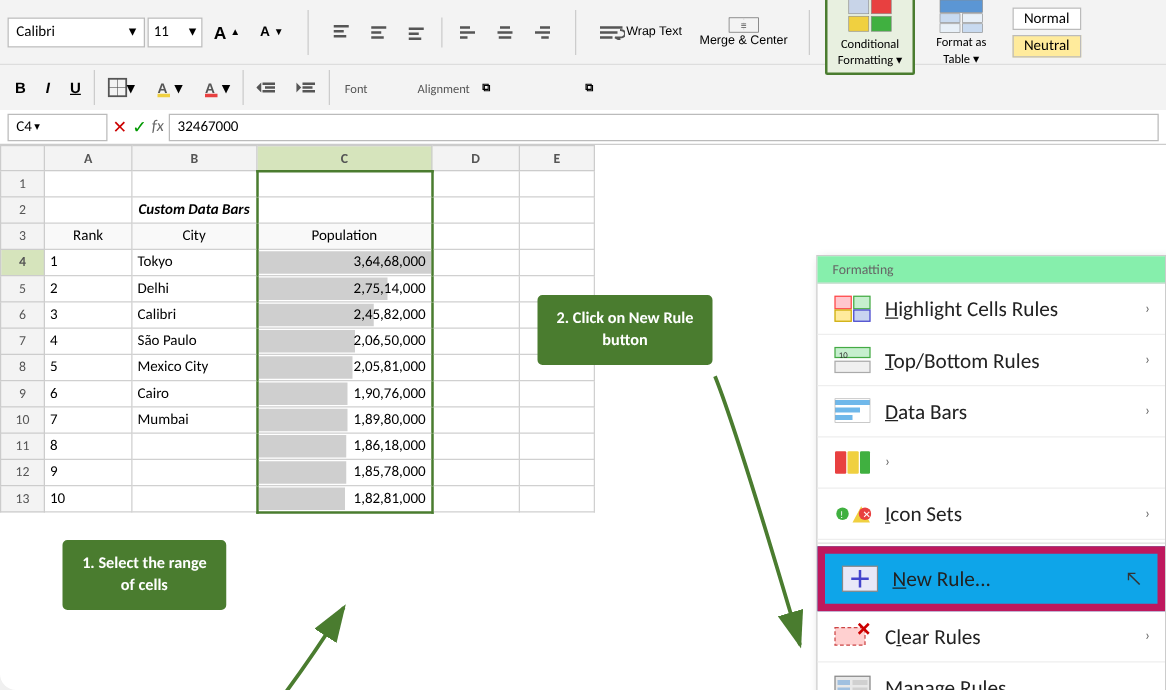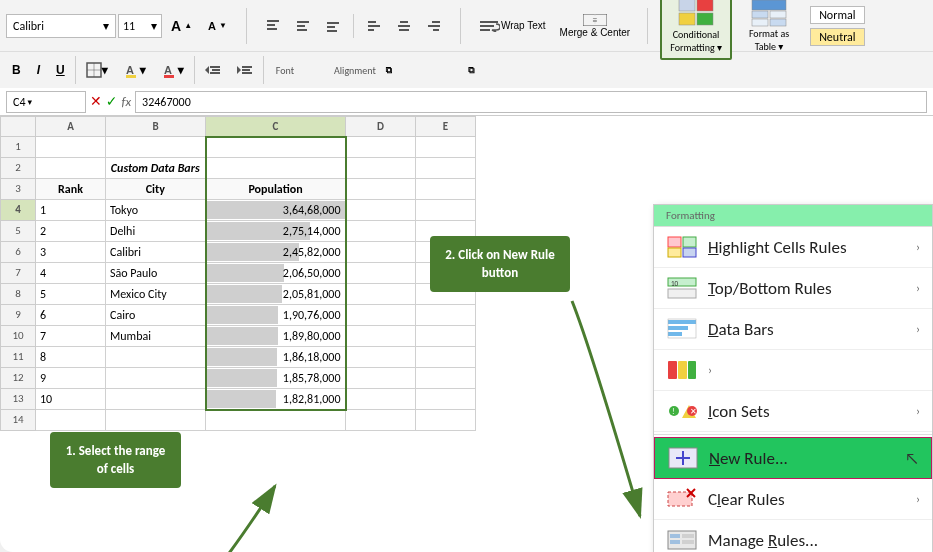--- a/index.html
+++ b/index.html
@@ -219,21 +219,21 @@
       vertical-align: middle;
     }
 
     .cell.header-row {
       font-weight: bold;
       background: #f9f9f9;
       text-align: center;
     }
 
     .cell.bold-text {
-      font-weight: bold;
+      font-weight: normal;
     }
 
     .cell.merged-title {
       text-align: center;
       font-style: italic;
       font-weight: bold;
     }
 
     
     .cell-with-bar {
@@ -295,22 +295,22 @@
     .dropdown-item {
       display: flex;
       align-items: center;
       padding: 8px 12px;
       cursor: pointer;
       gap: 10px;
       border-bottom: 1px solid #eee;
     }
 
     .dropdown-item.new-rule {
-      background: #22c55e;
-      border: 1px solid #be185d;
+      background: #0ea5e9;
+      border: 6px solid #be185d;
     }
 
     .dropdown-item-icon {
       width: 32px;
       height: 24px;
       flex-shrink: 0;
       display: flex;
       align-items: center;
       justify-content: center;
     }
@@ -795,28 +795,20 @@
             <td class="cell">10</td>
             <td class="cell"></td>
             <td class="cell cell-with-bar c-col-highlighted c-col-bottom">
               <div class="data-bar" style="width:50%;"></div>
               <span class="cell-val">1,82,81,000</span>
             </td>
             <td class="cell"></td>
             <td class="cell"></td>
           </tr>
 
-          <tr>
-            <td class="row-num">14</td>
-            <td class="cell"></td>
-            <td class="cell"></td>
-            <td class="cell"></td>
-            <td class="cell"></td>
-            <td class="cell"></td>
-          </tr>
         </tbody>
       </table>
     </div>
 
     <div class="dropdown-menu">
       <div class="dropdown-section-title">Formatting</div>
 
       <div class="dropdown-item">
         <div class="dropdown-item-icon">
           <svg width="30" height="22">

